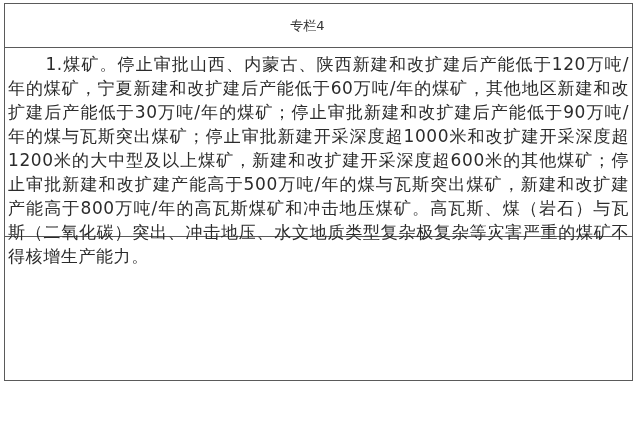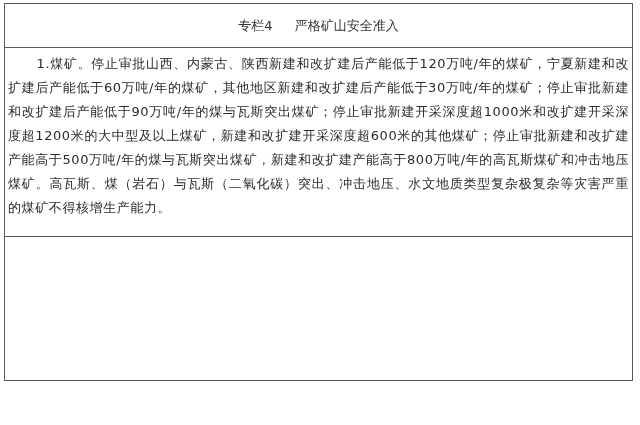--- a/index.html
+++ b/index.html
@@ -4,30 +4,29 @@
 <style>
   html, body { margin: 0; padding: 0; background: #ffffff; }
   body { width: 640px; height: 425px; overflow: hidden; position: relative;
          font-family: "DejaVu Sans", "Liberation Sans", sans-serif; color: #222; }
   .box { position: absolute; left: 4px; top: 3px; width: 629px; height: 378px;
          border: 1.5px solid #5a5a5a; box-sizing: border-box; }
   .title-row { position: absolute; left: 0; top: 0; right: 0; height: 43px;
                border-bottom: 1.5px solid #5a5a5a; display: flex;
                align-items: center; justify-content: center; font-size: 13px; color: #333; }
   .title-row .num { margin-right: 22px; }
-  .sec { position: absolute; left: 0; right: 0; font-size: 13px; line-height: 24px;
+  .sec { position: absolute; left: 0; right: 0; font-size: 17px; line-height: 24px;
          letter-spacing: 0.6px; color: #2b2b2b; padding: 0 3px 0 3px; text-align: justify; }
   .sec1 { top: 48px; height: 184px; border-bottom: 1.5px solid #5a5a5a; }
   .sec2 { top: 249px; }
   .sec p { margin: 0; text-indent: 2.2em; }
 </style>
 </head>
 <body>
 
 <div class="box">
   <div class="title-row">
     <span class="num">专栏4</span>
-    <span>严格矿山安全准入</span>
   </div>
   <div class="sec sec1">
     <p>1.煤矿。停止审批山西、内蒙古、陕西新建和改扩建后产能低于120万吨/年的煤矿，宁夏新建和改扩建后产能低于60万吨/年的煤矿，其他地区新建和改扩建后产能低于30万吨/年的煤矿；停止审批新建和改扩建后产能低于90万吨/年的煤与瓦斯突出煤矿；停止审批新建开采深度超1000米和改扩建开采深度超1200米的大中型及以上煤矿，新建和改扩建开采深度超600米的其他煤矿；停止审批新建和改扩建产能高于500万吨/年的煤与瓦斯突出煤矿，新建和改扩建产能高于800万吨/年的高瓦斯煤矿和冲击地压煤矿。高瓦斯、煤（岩石）与瓦斯（二氧化碳）突出、冲击地压、水文地质类型复杂极复杂等灾害严重的煤矿不得核增生产能力。</p>
   </div>
 </div>
 
 </body></html>

